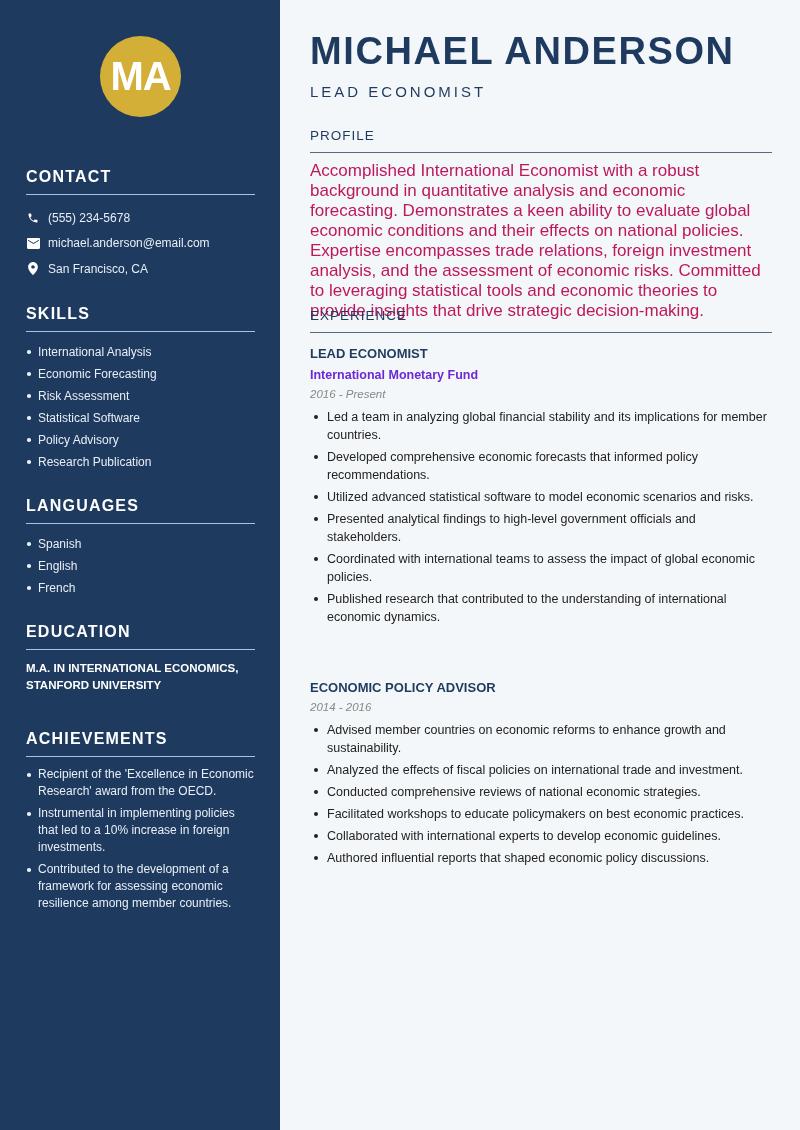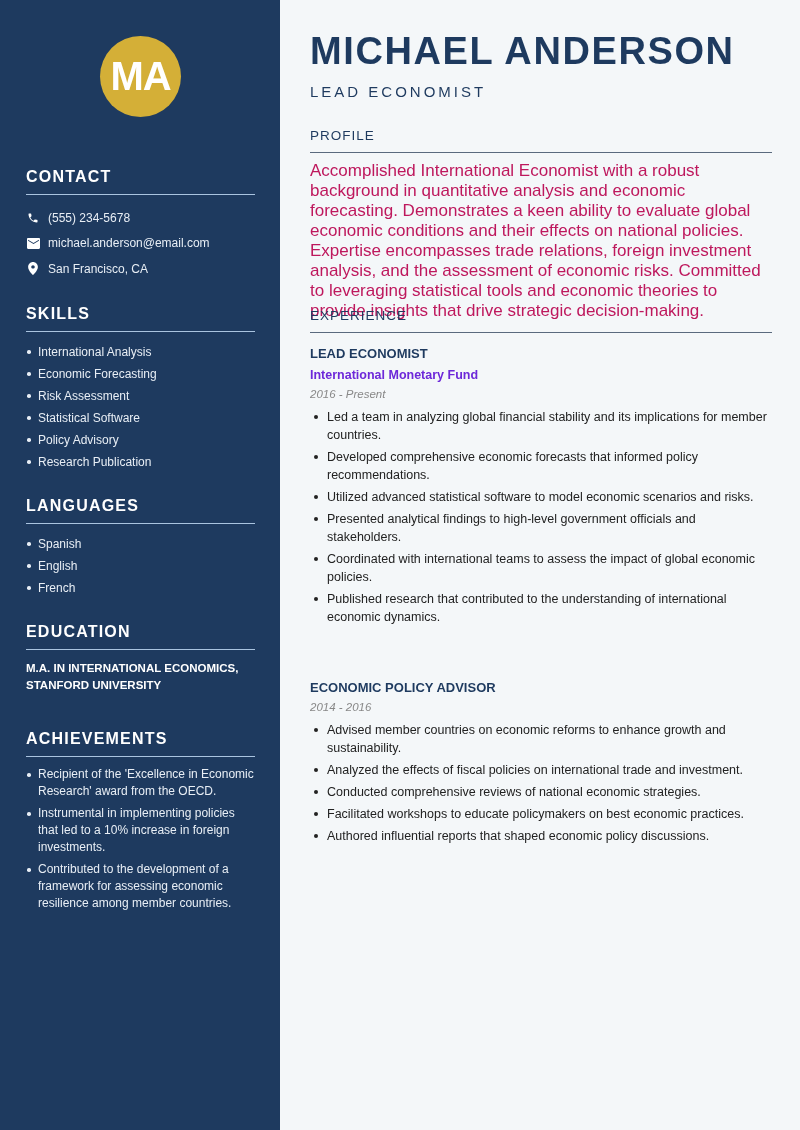--- a/index.html
+++ b/index.html
@@ -219,16 +219,17 @@
   </div>
 
   <div class="job" style="top:680px;">
     <div class="job-title">ECONOMIC POLICY ADVISOR</div>
     <div class="job-dates">2014 - 2016</div>
     <ul class="job-bullets">
       <li>Advised member countries on economic reforms to enhance growth and sustainability.</li>
       <li>Analyzed the effects of fiscal policies on international trade and investment.</li>
       <li>Conducted comprehensive reviews of national economic strategies.</li>
       <li>Facilitated workshops to educate policymakers on best economic practices.</li>
+      <li>Collaborated with international experts to develop economic guidelines.</li>
       <li>Authored influential reports that shaped economic policy discussions.</li>
     </ul>
   </div>
 </main>
 
 </body></html>

